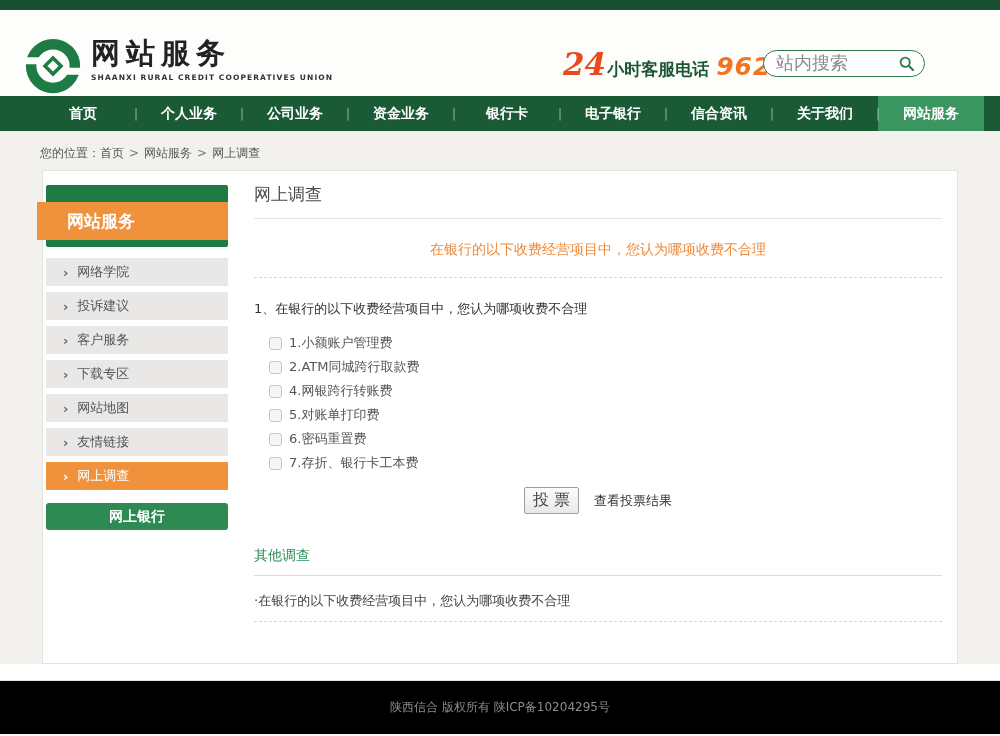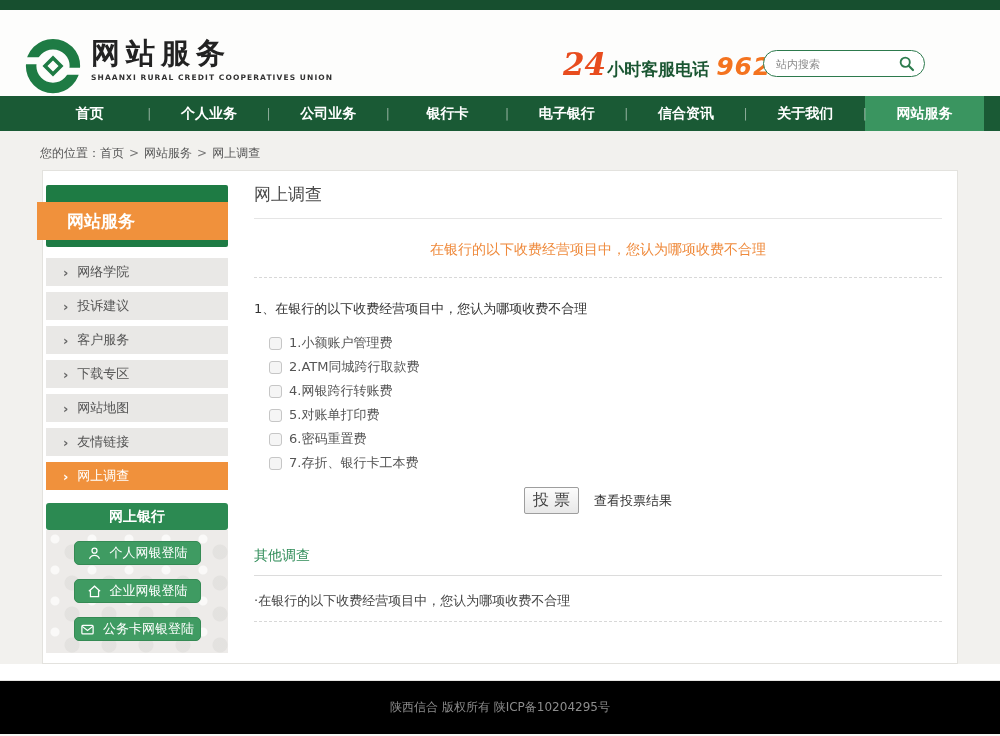--- a/index.html
+++ b/index.html
@@ -15,21 +15,21 @@
   .logo-text { margin-left: 10px; }
   .logo-title { font-size: 29px; font-weight: bold; color: #222; letter-spacing: 6px; line-height: 1.1; }
   .logo-sub { font-size: 7.5px; font-weight: bold; color: #333; letter-spacing: 1.1px; margin-top: 3px; white-space: nowrap; }
 
   .hotline { position: absolute; left: 563px; top: 36px; display: flex; align-items: baseline; white-space: nowrap; }
   .hotline .h24 { color: #e84c1e; font-size: 31px; font-weight: bold; font-style: italic; font-family: "DejaVu Serif", serif; margin-right: 1px; }
   .hotline .h-label { color: #1a5632; font-size: 17px; font-weight: bold; }
   .hotline .h-num { color: #f4731f; font-size: 25px; font-weight: bold; font-style: italic; margin-left: 7px; letter-spacing: 1px; }
 
   .searchbox { position: absolute; left: 763px; top: 40px; width: 162px; height: 27px; border: 1px solid #2d7a4d; border-radius: 14px; background: #fff; display: flex; align-items: center; padding: 0 9px 0 12px; }
-  .searchbox input { flex: 1; border: none; outline: none; font-size: 11px; color: #3b82f6; background: transparent; min-width: 0; font-family: Liberation Sans, sans-serif; }
+  .searchbox input { flex: 1; border: none; outline: none; font-size: 18px; color: #3b82f6; background: transparent; min-width: 0; font-family: Liberation Sans, sans-serif; }
   .searchbox input::placeholder { color: #8a8a8a; }
   .search-btn { background: none; border: none; cursor: pointer; display: flex; align-items: center; padding: 0; }
 
   
   .nav { height: 35px; background: #1a5a35; display: flex; padding: 0 16px 0 30px; }
   .nav-item { flex: 1; display: flex; align-items: center; justify-content: center; color: #fff; font-size: 14px; font-weight: bold; position: relative; cursor: pointer; }
   .nav-item:not(:first-child)::before { content: "|"; position: absolute; left: -2px; top: 50%; transform: translateY(-52%); color: rgba(255,255,255,.5); font-weight: normal; font-size: 12px; }
   .nav-item.active { background: #3a9560; }
   .nav-item.active::before { color: rgba(255,255,255,.5); }
 
@@ -114,20 +114,21 @@
         <line x1="12.6" y1="12.6" x2="17.6" y2="17.6" stroke="#2e7d4f" stroke-width="2.6" stroke-linecap="round"></line>
       </svg>
     </button>
   </div>
 </div>
 
 <nav class="nav">
   <div class="nav-item">首页</div>
   <div class="nav-item">个人业务</div>
   <div class="nav-item">公司业务</div>
+  <div class="nav-item">资金业务</div>
   <div class="nav-item">银行卡</div>
   <div class="nav-item">电子银行</div>
   <div class="nav-item">信合资讯</div>
   <div class="nav-item">关于我们</div>
   <div class="nav-item active">网站服务</div>
 </nav>
 
 <div class="page">
 
   <div class="breadcrumb">
@@ -166,43 +167,20 @@
           <span>友情链接</span>
         </div>
         <div class="sb-item active">
           <span class="chev">›</span>
           <span>网上调查</span>
         </div>
       </div>
 
       <div class="sb-bank-bar">网上银行</div>
 
-      <div class="sb-panel">
-        <button class="login-btn">
-          <svg width="15" height="15" viewBox="0 0 24 24" fill="none" stroke="#fff" stroke-width="2">
-            <circle cx="12" cy="7.5" r="4"></circle>
-            <path d="M4 20.5c1.6-4.5 6-5.5 8-5.5s6.4 1 8 5.5"></path>
-          </svg>
-          <span>个人网银登陆</span>
-        </button>
-        <button class="login-btn">
-          <svg width="15" height="15" viewBox="0 0 24 24" fill="none" stroke="#fff" stroke-width="2">
-            <path d="M3 11.5 12 3.5l9 8"></path>
-            <path d="M5.5 10v10h13V10"></path>
-          </svg>
-          <span>企业网银登陆</span>
-        </button>
-        <button class="login-btn">
-          <svg width="15" height="15" viewBox="0 0 24 24" fill="none" stroke="#fff" stroke-width="2">
-            <rect x="3" y="5.5" width="18" height="13.5" rx="1.5"></rect>
-            <path d="M3.5 7 12 13.5 20.5 7"></path>
-          </svg>
-          <span>公务卡网银登陆</span>
-        </button>
-      </div>
     </aside>
 
     <main class="main">
       <h1 class="m-title">网上调查</h1>
 
       <div class="m-highlight">在银行的以下收费经营项目中，您认为哪项收费不合理</div>
       <div class="m-dash"></div>
 
       <div class="m-question">1、在银行的以下收费经营项目中，您认为哪项收费不合理</div>
 

